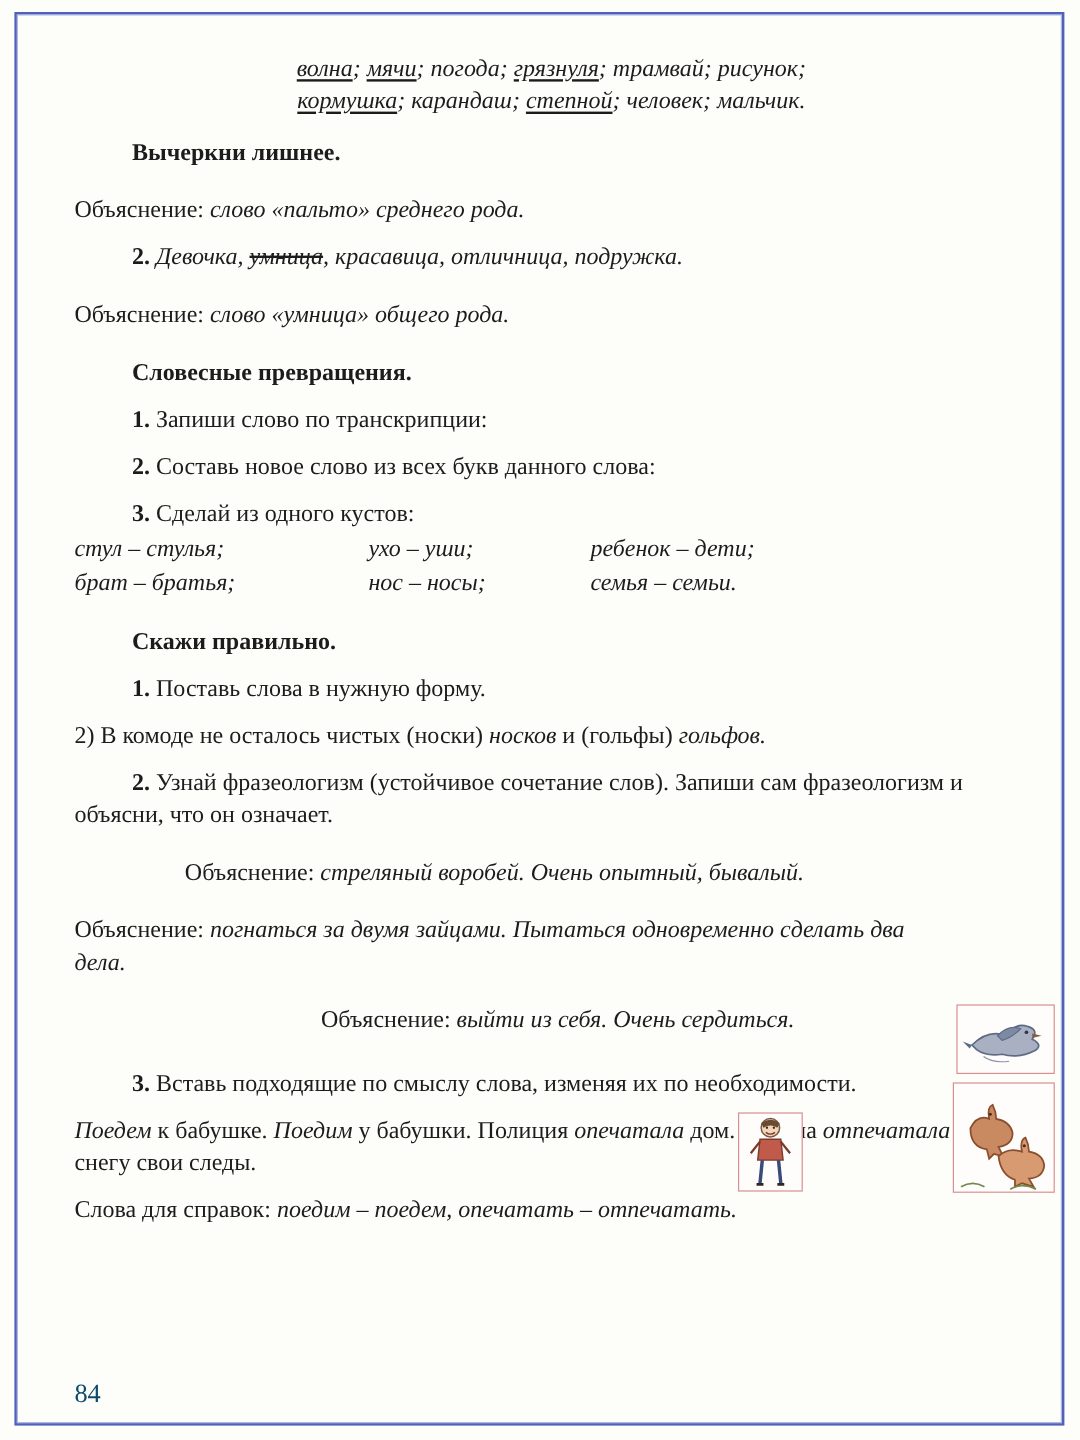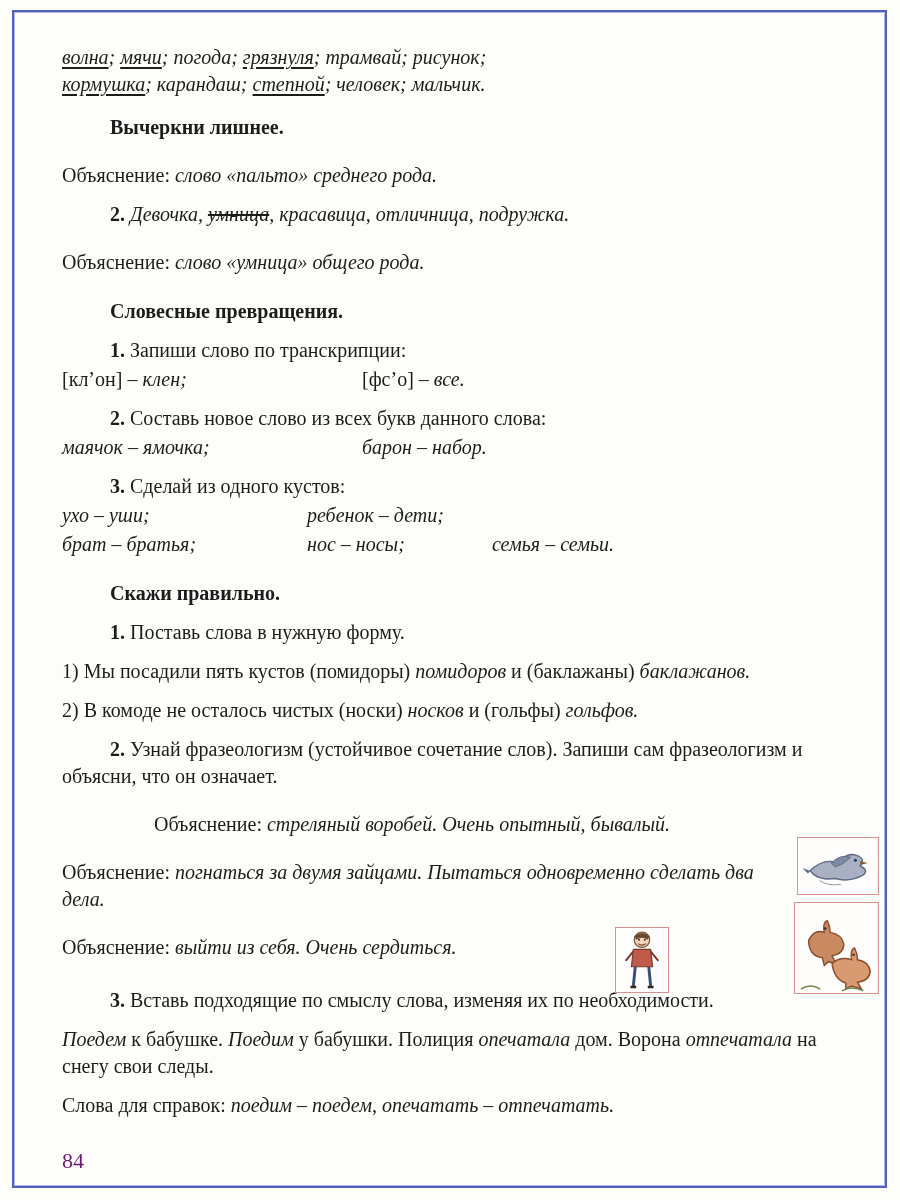--- a/index.html
+++ b/index.html
@@ -2,39 +2,39 @@
 <html><head>
 <meta charset="utf-8">
 <style>
   html,body{margin:0;padding:0;background:#fff;}
   .page{position:relative;width:900px;height:1200px;background:#fdfdfa;overflow:hidden;
         font-family:"Liberation Serif", serif;font-size:20px;color:#1c1c1c;}
   .scan-frame{position:absolute;left:12px;top:10px;right:13px;bottom:12px;
         border:2px solid #5160ba;pointer-events:none;box-shadow:0 0 0 1px #aeb6e2 inset;}
   .content{position:absolute;left:62px;top:44px;width:795px;}
   .block{line-height:27px;}
-  .words{margin:0;}
+  .words{margin:0;text-align:center;}
   .heading{margin:22px 0 4px;font-weight:bold;}
   .task{margin-top:12px;}
   .para{margin-top:12px;}
   .explain{margin-top:21px;}
   .cols{display:flex;margin-top:2px;}
   .cols2 .col:nth-child(1){width:300px;}
   .cols3 .col:nth-child(1){width:245px;}
   .cols3 .col:nth-child(2){width:185px;}
   .run.b{font-weight:bold;margin-left:48px;}
   .run.i{font-style:italic;}
   .run.u{text-decoration:underline;text-underline-offset:3px;}
   .run.s{text-decoration:line-through;}
   [data-name="explanation-sparrow"]{max-width:700px;text-align:center;}
   [data-name="explanation-hares"]{max-width:735px;}
-  [data-name="explanation-boy"]{max-width:600px;}
+  [data-name="explanation-boy"]{max-width:600px;text-align:right;}
   [data-name="task-3-insert-words"]{margin-top:26px;}
   [data-name="heading-cross-out"]{margin-top:16px;}
-  .page-number{position:absolute;left:62px;top:1148px;font-size:22px;color:#701a75;}
+  .page-number{position:absolute;left:62px;top:1148px;font-size:22px;color:#0c4a6e;}
   .fig{position:absolute;background:#fffdfc;border:1px solid #d98f8f;box-sizing:border-box;}
   .fig svg{display:block;width:100%;height:100%;}
   .fig-sparrow{left:797px;top:837px;width:82px;height:58px;}
   .fig-hares{left:794px;top:902px;width:85px;height:92px;}
   .fig-boy{left:615px;top:927px;width:54px;height:66px;}
 </style>
 </head>
 <body>
 
 <div class="page" data-name="scanned-workbook-page">
@@ -42,42 +42,34 @@
 
   <div class="content" id="content" data-name="content">
       <div class="block words" data-name="word-list-line-1"><span class="run i u" data-name="text-run">волна</span><span class="run i" data-name="text-run">; </span><span class="run i u" data-name="text-run">мячи</span><span class="run i" data-name="text-run">; погода; </span><span class="run i u" data-name="text-run">грязнуля</span><span class="run i" data-name="text-run">; трамвай; рисунок;</span></div>
       <div class="block words" data-name="word-list-line-2"><span class="run i u" data-name="text-run">кормушка</span><span class="run i" data-name="text-run">; карандаш; </span><span class="run i u" data-name="text-run">степной</span><span class="run i" data-name="text-run">; человек; мальчик.</span></div>
       <div class="block heading" data-name="heading-cross-out"><span class="run b" data-name="text-run">Вычеркни лишнее.</span></div>
       <div class="block explain" data-name="explanation-palto"><span class="run" data-name="text-run">Объяснение: </span><span class="run i" data-name="text-run">слово «пальто» среднего рода.</span></div>
       <div class="block task" data-name="task-2-cross-out"><span class="run b" data-name="text-run">2. </span><span class="run i" data-name="text-run">Девочка, </span><span class="run i s" data-name="text-run">умница</span><span class="run i" data-name="text-run">, красавица, отличница, подружка.</span></div>
       <div class="block explain" data-name="explanation-umnitsa"><span class="run" data-name="text-run">Объяснение: </span><span class="run i" data-name="text-run">слово «умница» общего рода.</span></div>
       <div class="block heading" data-name="heading-word-transformations"><span class="run b" data-name="text-run">Словесные превращения.</span></div>
       <div class="block task" data-name="task-1-transcription"><span class="run b" data-name="text-run">1. </span><span class="run" data-name="text-run">Запиши слово по транскрипции:</span></div>
-      <div class="block cols cols2" data-name="transcription-pairs">
-        <div class="col" data-name="column-cell"><span class="run" data-name="text-run">[кл’он] – </span><span class="run i" data-name="text-run">клен;</span></div>
-        <div class="col" data-name="column-cell"><span class="run" data-name="text-run">[фс’о] – </span><span class="run i" data-name="text-run">все.</span></div>
-      </div>
       <div class="block task" data-name="task-2-anagram"><span class="run b" data-name="text-run">2. </span><span class="run" data-name="text-run">Составь новое слово из всех букв данного слова:</span></div>
-      <div class="block cols cols2" data-name="anagram-pairs">
-        <div class="col" data-name="column-cell"><span class="run i" data-name="text-run">маячок – ямочка;</span></div>
-        <div class="col" data-name="column-cell"><span class="run i" data-name="text-run">барон – набор.</span></div>
-      </div>
       <div class="block task" data-name="task-3-plural"><span class="run b" data-name="text-run">3. </span><span class="run" data-name="text-run">Сделай из одного кустов:</span></div>
       <div class="block cols cols3" data-name="plural-row-1">
+        <div class="col" data-name="column-cell"><span class="run i" data-name="text-run">стул – стулья;</span></div>
         <div class="col" data-name="column-cell"><span class="run i" data-name="text-run">ухо – уши;</span></div>
         <div class="col" data-name="column-cell"><span class="run i" data-name="text-run">ребенок – дети;</span></div>
       </div>
       <div class="block cols cols3" data-name="plural-row-2">
         <div class="col" data-name="column-cell"><span class="run i" data-name="text-run">брат – братья;</span></div>
         <div class="col" data-name="column-cell"><span class="run i" data-name="text-run">нос – носы;</span></div>
         <div class="col" data-name="column-cell"><span class="run i" data-name="text-run">семья – семьи.</span></div>
       </div>
       <div class="block heading" data-name="heading-say-correctly"><span class="run b" data-name="text-run">Скажи правильно.</span></div>
       <div class="block task" data-name="task-1-correct-form"><span class="run b" data-name="text-run">1. </span><span class="run" data-name="text-run">Поставь слова в нужную форму.</span></div>
-      <div class="block para" data-name="item-1-tomatoes"><span class="run" data-name="text-run">1) Мы посадили пять кустов (помидоры) </span><span class="run i" data-name="text-run">помидоров</span><span class="run" data-name="text-run"> и (баклажаны) </span><span class="run i" data-name="text-run">баклажанов.</span></div>
       <div class="block para" data-name="item-2-socks"><span class="run" data-name="text-run">2) В комоде не осталось чистых (носки) </span><span class="run i" data-name="text-run">носков</span><span class="run" data-name="text-run"> и (гольфы) </span><span class="run i" data-name="text-run">гольфов.</span></div>
       <div class="block task" data-name="task-2-phraseologism"><span class="run b" data-name="text-run">2. </span><span class="run" data-name="text-run">Узнай фразеологизм (устойчивое сочетание слов). Запиши сам фразеологизм и объясни, что он означает.</span></div>
       <div class="block explain" data-name="explanation-sparrow"><span class="run" data-name="text-run">Объяснение: </span><span class="run i" data-name="text-run">стреляный воробей. Очень опытный, бывалый.</span></div>
       <div class="block explain" data-name="explanation-hares"><span class="run" data-name="text-run">Объяснение: </span><span class="run i" data-name="text-run">погнаться за двумя зайцами. Пытаться одновременно сделать два дела.</span></div>
       <div class="block explain" data-name="explanation-boy"><span class="run" data-name="text-run">Объяснение: </span><span class="run i" data-name="text-run">выйти из себя. Очень сердиться.</span></div>
       <div class="block task" data-name="task-3-insert-words"><span class="run b" data-name="text-run">3. </span><span class="run" data-name="text-run">Вставь подходящие по смыслу слова, изменяя их по необходимости.</span></div>
       <div class="block para" data-name="sentences-insert"><span class="run i" data-name="text-run">Поедем</span><span class="run" data-name="text-run"> к бабушке. </span><span class="run i" data-name="text-run">Поедим</span><span class="run" data-name="text-run"> у бабушки. Полиция </span><span class="run i" data-name="text-run">опечатала</span><span class="run" data-name="text-run"> дом. Ворона </span><span class="run i" data-name="text-run">отпечатала</span><span class="run" data-name="text-run"> на снегу свои следы.</span></div>
       <div class="block para" data-name="reference-words"><span class="run" data-name="text-run">Слова для справок: </span><span class="run i" data-name="text-run">поедим – поедем, опечатать – отпечатать.</span></div>
     </div>
 

